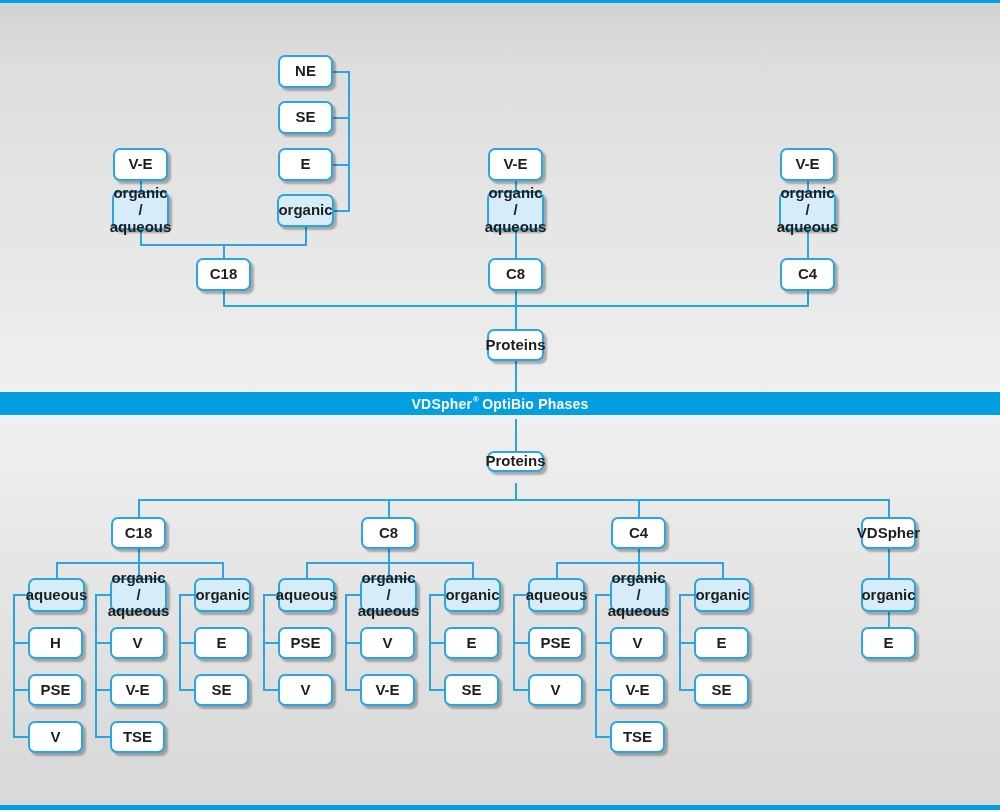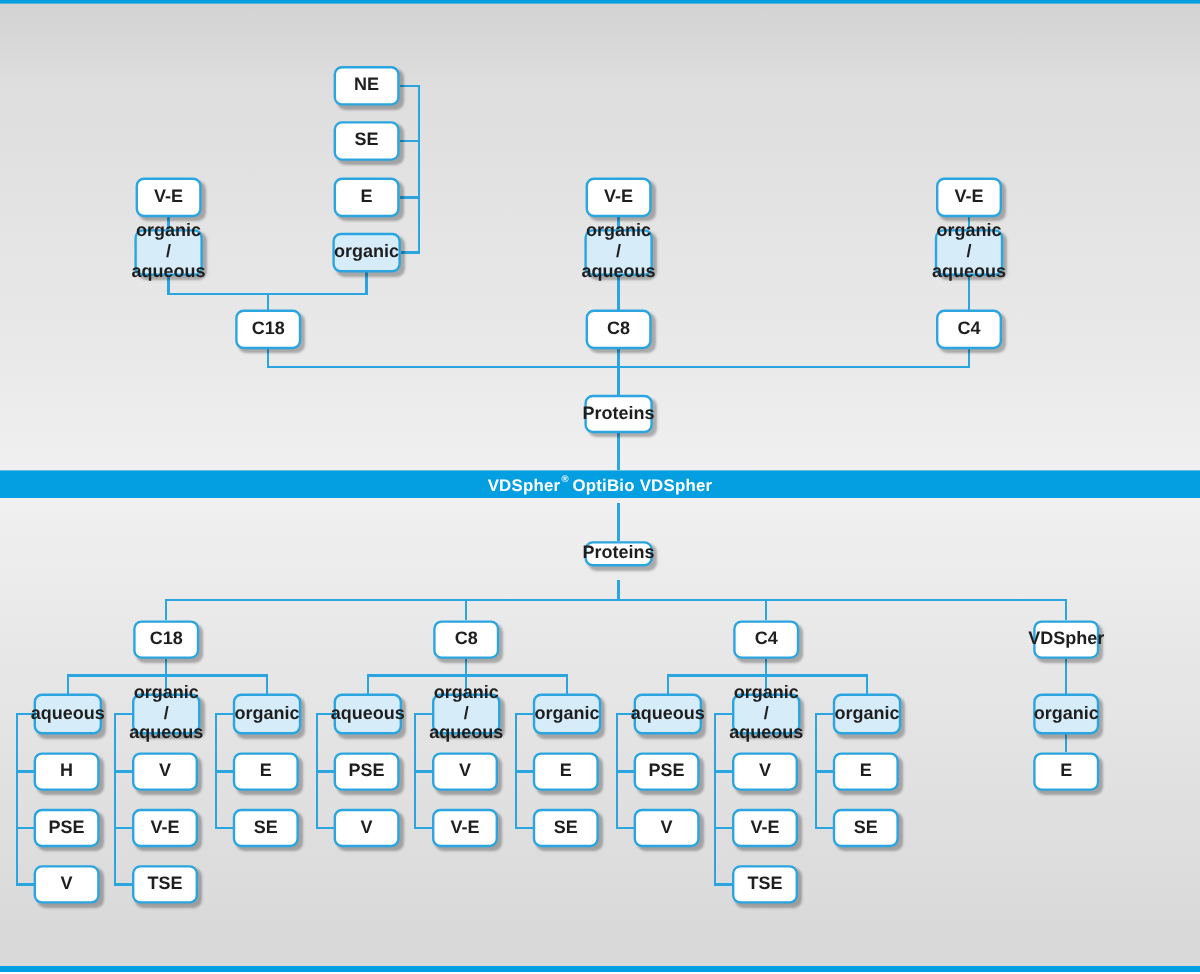--- a/index.html
+++ b/index.html
@@ -153,21 +153,21 @@
   <div class="n" style="left:780px;top:148px;width:55px;height:33px;">V-E</div>
   <div class="n hl tall" style="left:779px;top:191px;width:57px;height:39px;">organic /
 aqueous</div>
   <div class="n" style="left:780px;top:258px;width:55px;height:33px;">C4</div>
 
   <div class="n" style="left:487px;top:329px;width:57px;height:32px;">Proteins</div>
 
   <div class="banner">
     <span>VDSpher</span>
       <span class="reg">®</span>
-      <span>OptiBio VDSpher</span>
+      <span>OptiBio Phases</span>
   </div>
 
   <div class="n" style="left:487px;top:451px;width:57px;height:21px;">Proteins</div>
 
   <div class="n" style="left:111px;top:517px;width:55px;height:32px;">C18</div>
   <div class="n" style="left:361px;top:517px;width:55px;height:32px;">C8</div>
   <div class="n" style="left:611px;top:517px;width:55px;height:32px;">C4</div>
   <div class="n" style="left:861px;top:517px;width:55px;height:32px;">VDSpher</div>
 
   <div class="n hl" style="left:28px;top:578px;width:57px;height:34px;">aqueous</div>

